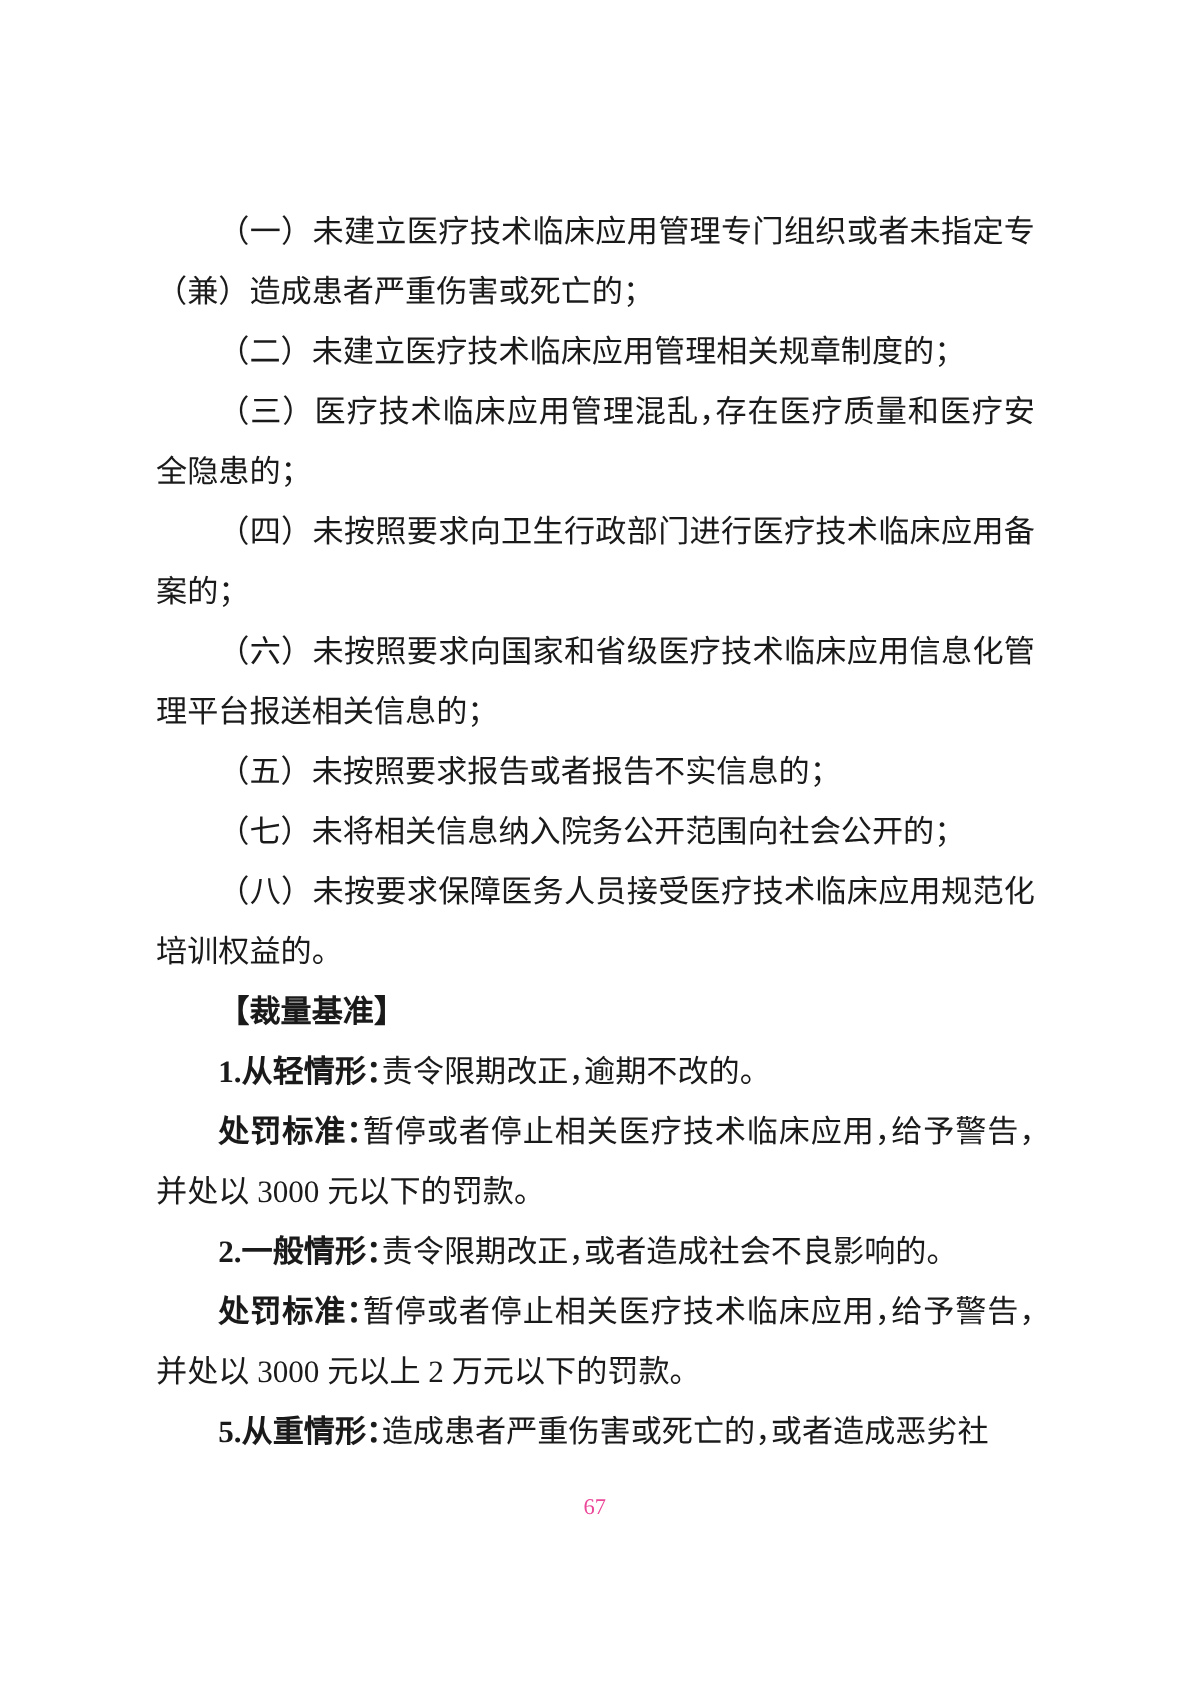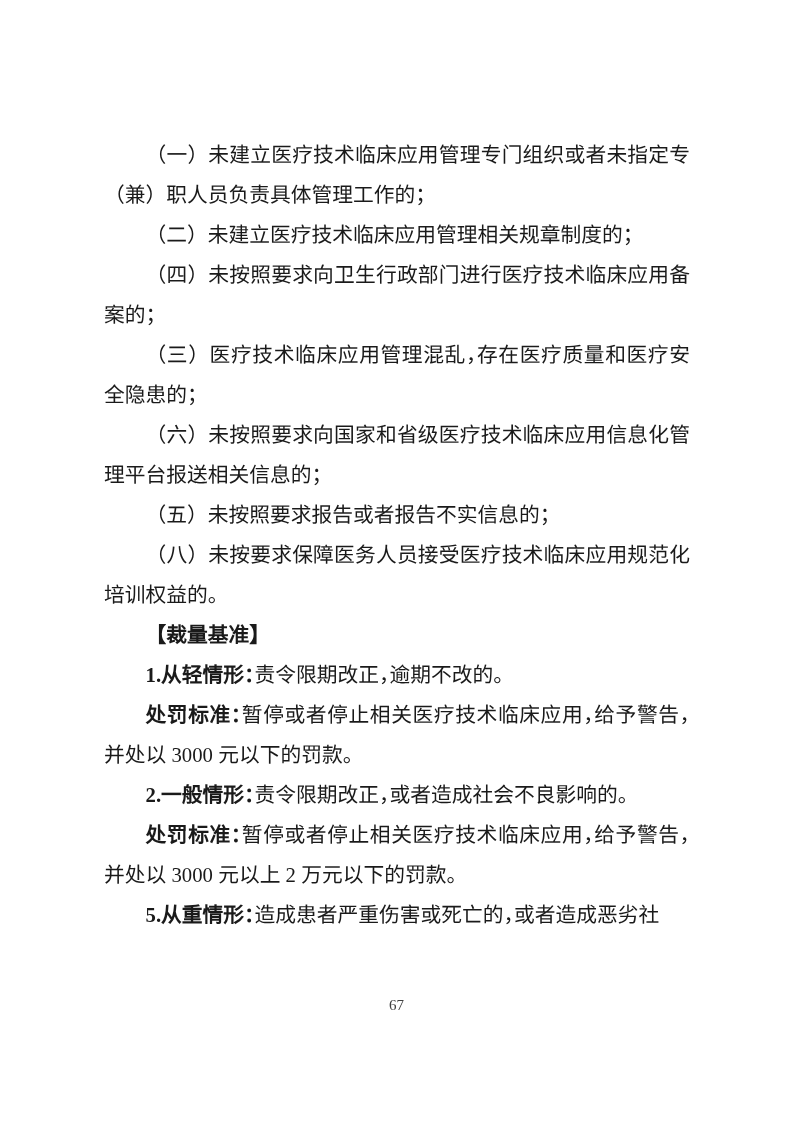--- a/index.html
+++ b/index.html
@@ -33,34 +33,35 @@
   .para .bold { font-weight: 700; }
   
   .para .punct { margin-right: -0.5em; }
   .footer {
     position: absolute;
     top: 997px;
     left: 0;
     width: 100%;
     text-align: center;
     font-size: 15px;
-    color: #404040;
+    color: #ec4899;
   }
 </style>
 </head>
 <body>
 
 <div class="page">
   <div class="content" id="doc-body">
-      <p class="para"><span class="">（一）未建立医疗技术临床应用管理专门组织或者未指定专（兼）职人员负责具体管理工作的</span><span class="punct">；</span></p>
+      <p class="para"><span class="">（一）未建立医疗技术临床应用管理专门组织或者未指定专（兼）造成患者严重伤害或死亡的</span><span class="punct">；</span></p>
       <p class="para"><span class="">（二）未建立医疗技术临床应用管理相关规章制度的</span><span class="punct">；</span></p>
+      <p class="para"><span class="">（三）医疗技术临床应用管理混乱</span><span class="punct">，</span><span class="">存在医疗质量和医疗安全隐患的</span><span class="punct">；</span></p>
       <p class="para"><span class="">（四）未按照要求向卫生行政部门进行医疗技术临床应用备案的</span><span class="punct">；</span></p>
-      <p class="para"><span class="">（三）医疗技术临床应用管理混乱</span><span class="punct">，</span><span class="">存在医疗质量和医疗安全隐患的</span><span class="punct">；</span></p>
       <p class="para"><span class="">（六）未按照要求向国家和省级医疗技术临床应用信息化管理平台报送相关信息的</span><span class="punct">；</span></p>
       <p class="para"><span class="">（五）未按照要求报告或者报告不实信息的</span><span class="punct">；</span></p>
+      <p class="para"><span class="">（七）未将相关信息纳入院务公开范围向社会公开的</span><span class="punct">；</span></p>
       <p class="para"><span class="">（八）未按要求保障医务人员接受医疗技术临床应用规范化培训权益的</span><span class="punct">。</span></p>
       <p class="para"><span class="bold">【裁量基准】</span></p>
       <p class="para"><span class="bold">1.从轻情形</span><span class="punct bold">：</span><span class="">责令限期改正</span><span class="punct">，</span><span class="">逾期不改的</span><span class="punct">。</span></p>
       <p class="para"><span class="bold">处罚标准</span><span class="punct bold">：</span><span class="">暂停或者停止相关医疗技术临床应用</span><span class="punct">，</span><span class="">给予警告</span><span class="punct">，</span><span class="">并处以 3000 元以下的罚款</span><span class="punct">。</span></p>
       <p class="para"><span class="bold">2.一般情形</span><span class="punct bold">：</span><span class="">责令限期改正</span><span class="punct">，</span><span class="">或者造成社会不良影响的</span><span class="punct">。</span></p>
       <p class="para"><span class="bold">处罚标准</span><span class="punct bold">：</span><span class="">暂停或者停止相关医疗技术临床应用</span><span class="punct">，</span><span class="">给予警告</span><span class="punct">，</span><span class="">并处以 3000 元以上 2 万元以下的罚款</span><span class="punct">。</span></p>
       <p class="para"><span class="bold">5.从重情形</span><span class="punct bold">：</span><span class="">造成患者严重伤害或死亡的</span><span class="punct">，</span><span class="">或者造成恶劣社</span></p>
     </div>
   <div class="footer">67</div>
 </div>

